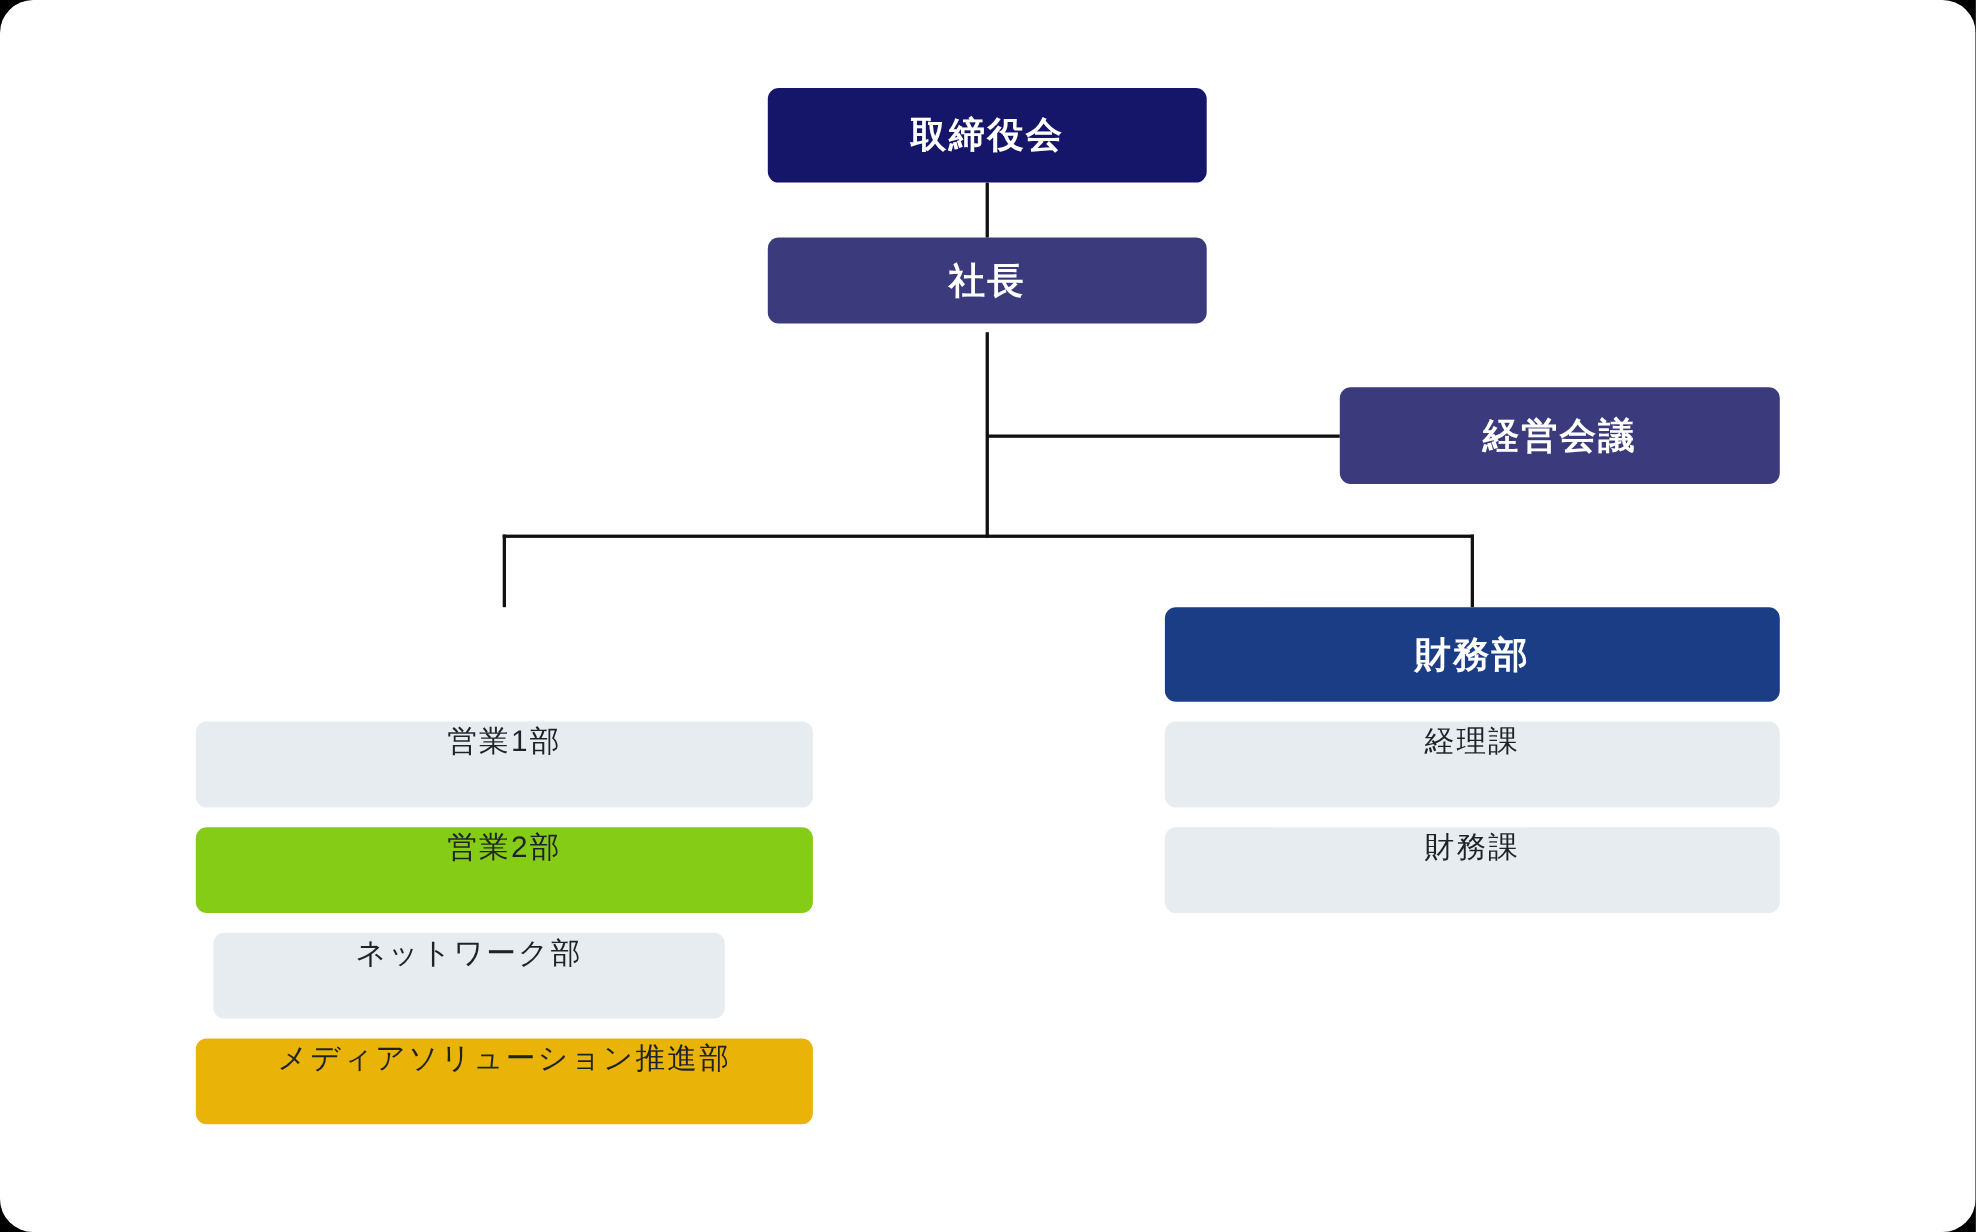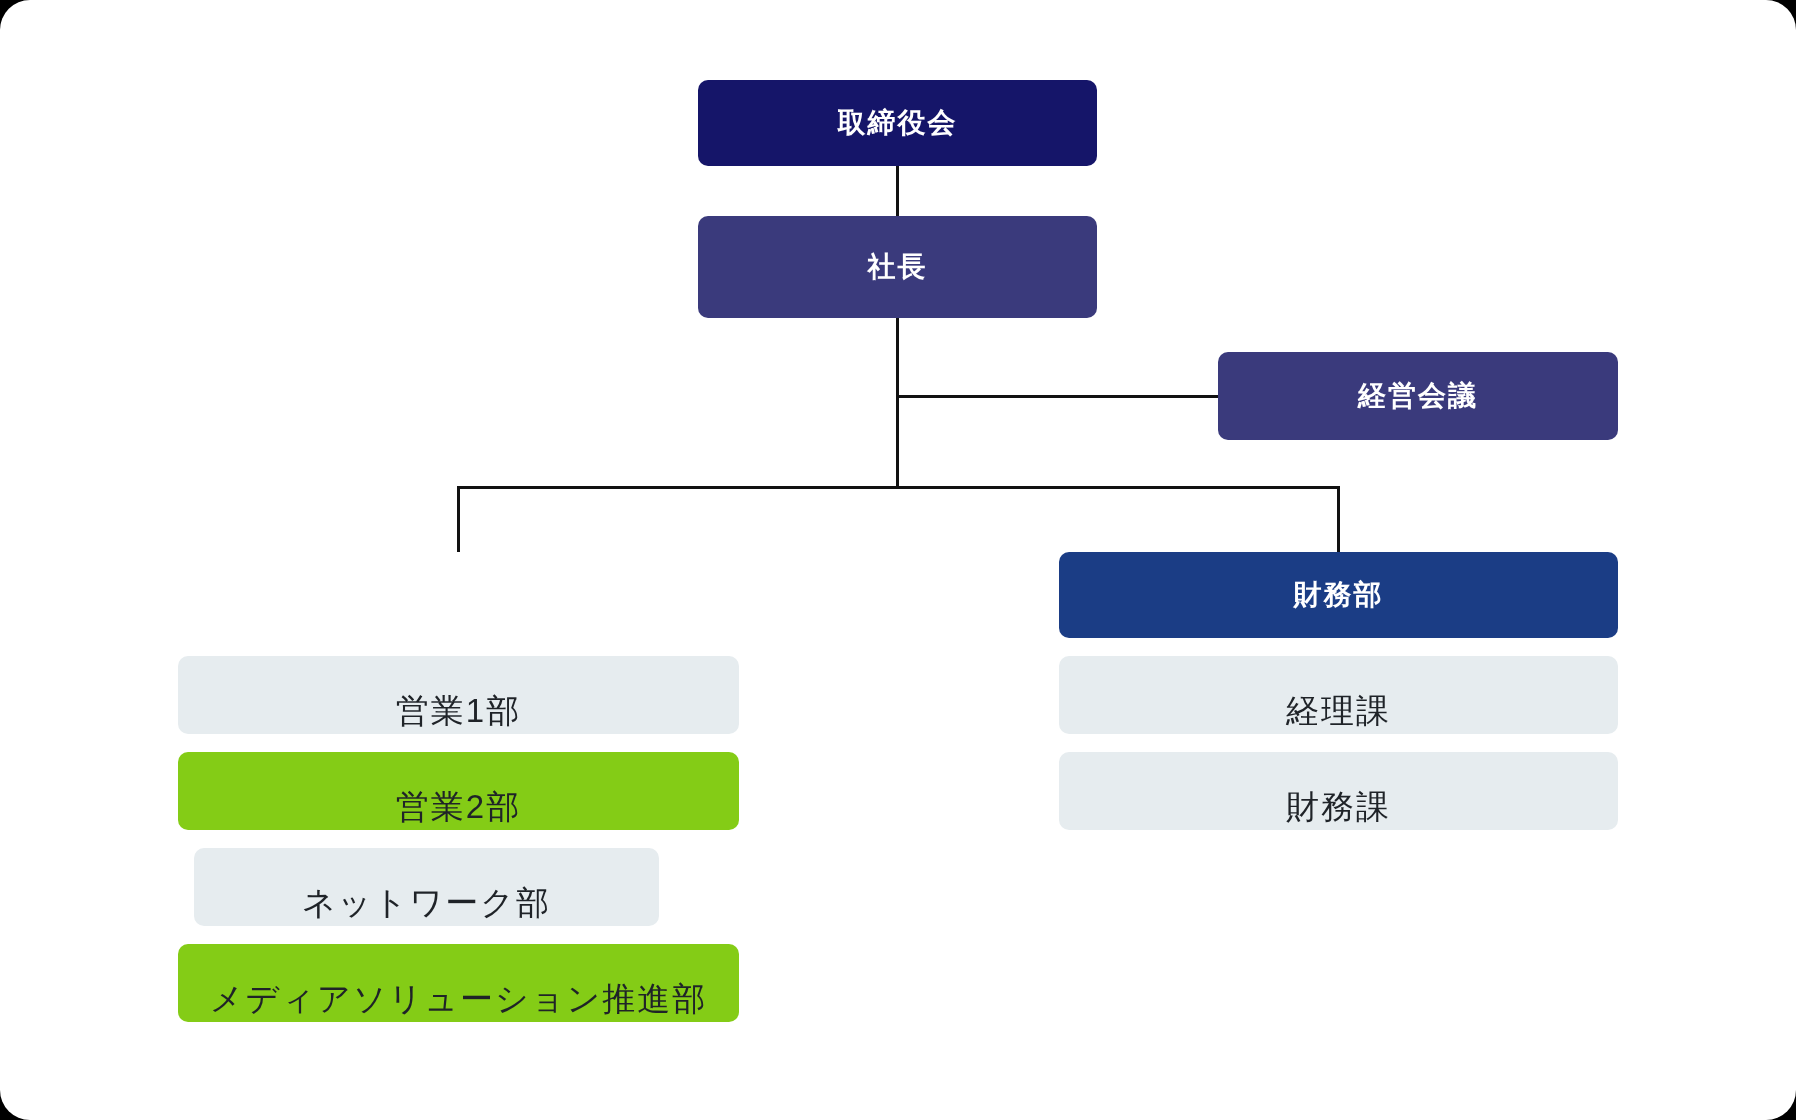--- a/index.html
+++ b/index.html
@@ -17,44 +17,44 @@
     overflow: hidden;
   }
   .node {
     position: absolute;
     display: flex;
     align-items: center;
     justify-content: center;
     border-radius: 10px;
     color: #ffffff;
     font-weight: 700;
-    font-size: 28px;
+    font-size: 33px;
     letter-spacing: 2px;
     box-sizing: border-box;
   }
   .child {
     position: absolute;
     display: flex;
-    align-items: flex-end;
+    align-items: flex-start;
     justify-content: center;
     border-radius: 10px;
     color: #1f2328;
     font-weight: 500;
-    font-size: 33px;
+    font-size: 27px;
     letter-spacing: 2px;
     box-sizing: border-box;
   }
   .line {
     position: absolute;
     background: #111111;
   }
 
   
   #node-board      { left: 698px;  top: 80px;  width: 399px; height: 86px; }
-  #node-president  { left: 698px;  top: 216px; width: 399px; height: 102px; }
+  #node-president  { left: 698px;  top: 216px; width: 399px; height: 78px; }
   #node-meeting    { left: 1218px; top: 352px; width: 400px; height: 88px; }
   #node-ad         { left: 178px;  top: 552px; width: 561px; height: 86px; }
   #node-finance    { left: 1059px; top: 552px; width: 559px; height: 86px; }
 
   
   #ad-child-0 { left: 178px; top: 656px; width: 561px; height: 78px; }
   #ad-child-1 { left: 178px; top: 752px; width: 561px; height: 78px; }
   #ad-child-2 { left: 194px; top: 848px; width: 465px; height: 78px; }
   #ad-child-3 { left: 178px; top: 944px; width: 561px; height: 78px; }
 
@@ -101,21 +101,21 @@
 
   <div class="child" id="ad-child-0" style="background: rgb(230, 236, 239);">
     <span>営業1部</span>
   </div>
   <div class="child" id="ad-child-1" style="background: #84cc16;">
     <span>営業2部</span>
   </div>
   <div class="child" id="ad-child-2" style="background: rgb(230, 236, 239);">
     <span>ネットワーク部</span>
   </div>
-  <div class="child" id="ad-child-3" style="background: #84cc16;">
+  <div class="child" id="ad-child-3" style="background: #eab308;">
     <span>メディアソリューション推進部</span>
   </div>
 
   <div class="child" id="fin-child-0" style="background: rgb(230, 236, 239);">
     <span>経理課</span>
   </div>
   <div class="child" id="fin-child-1" style="background: rgb(230, 236, 239);">
     <span>財務課</span>
   </div>
 

